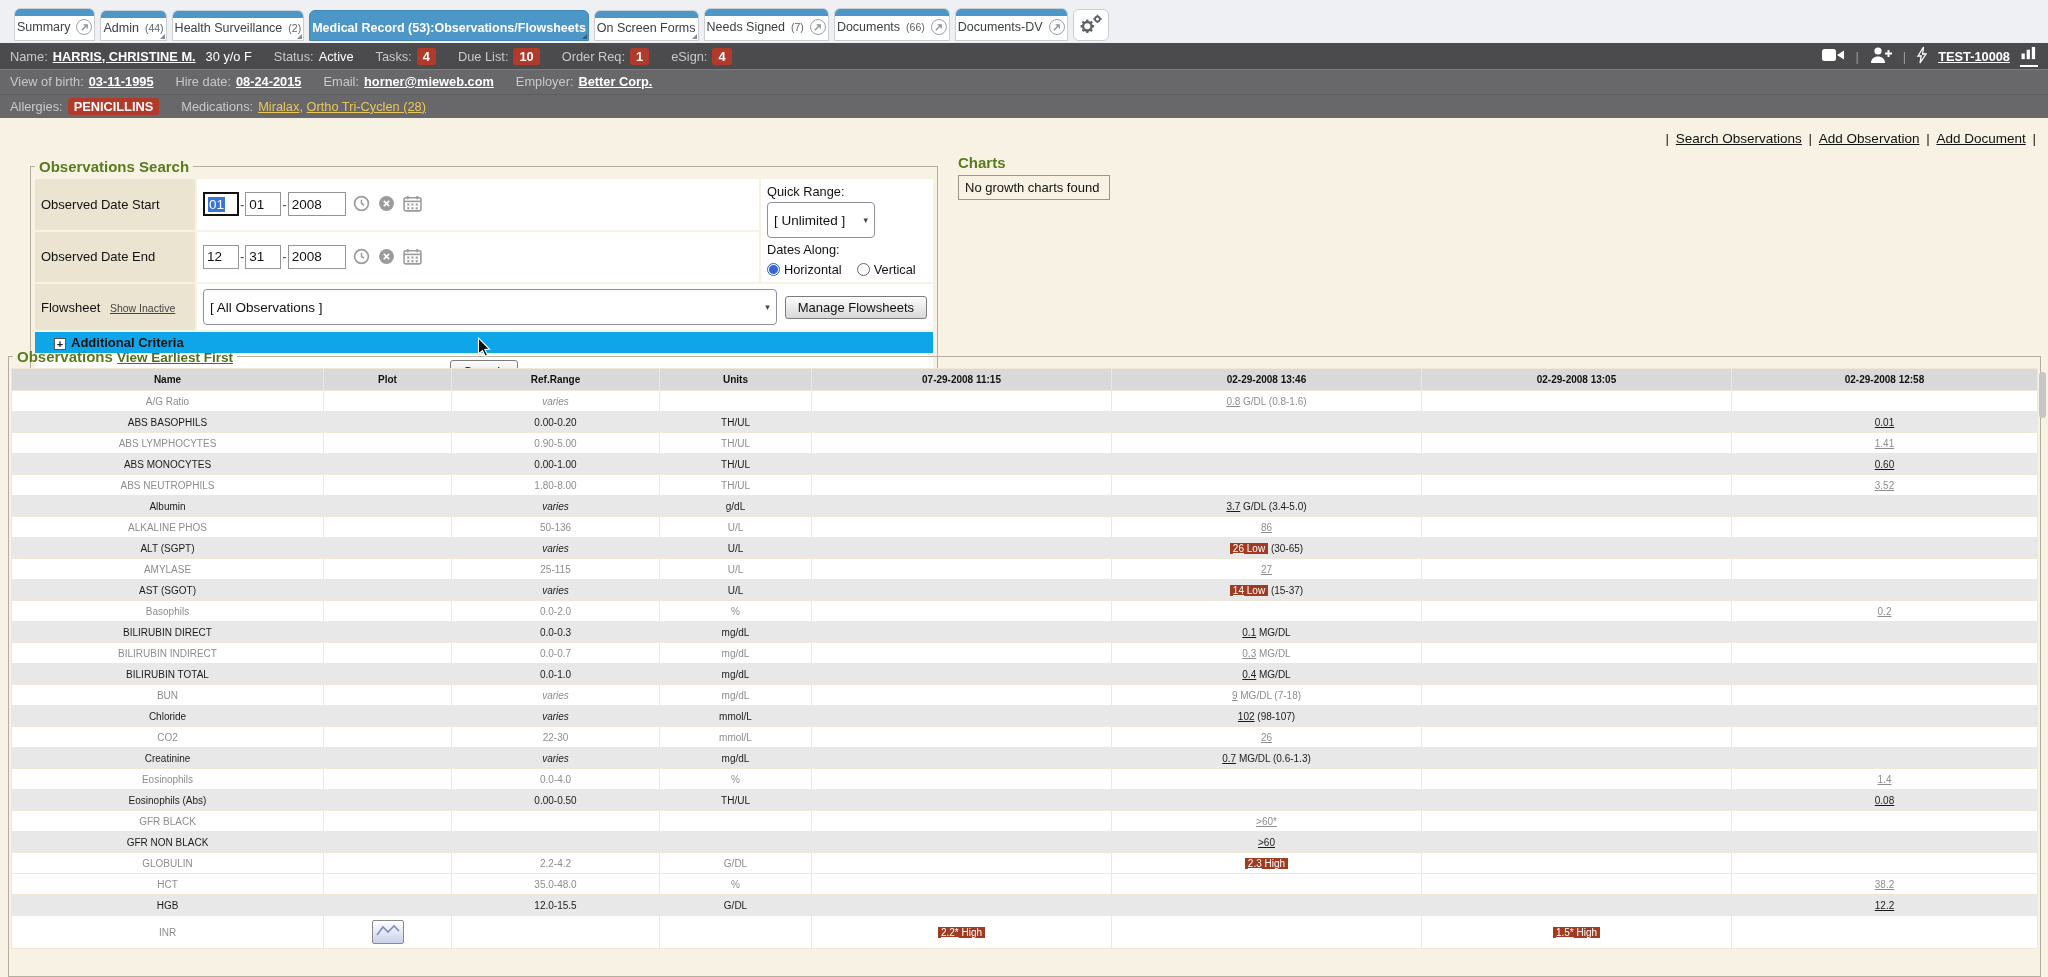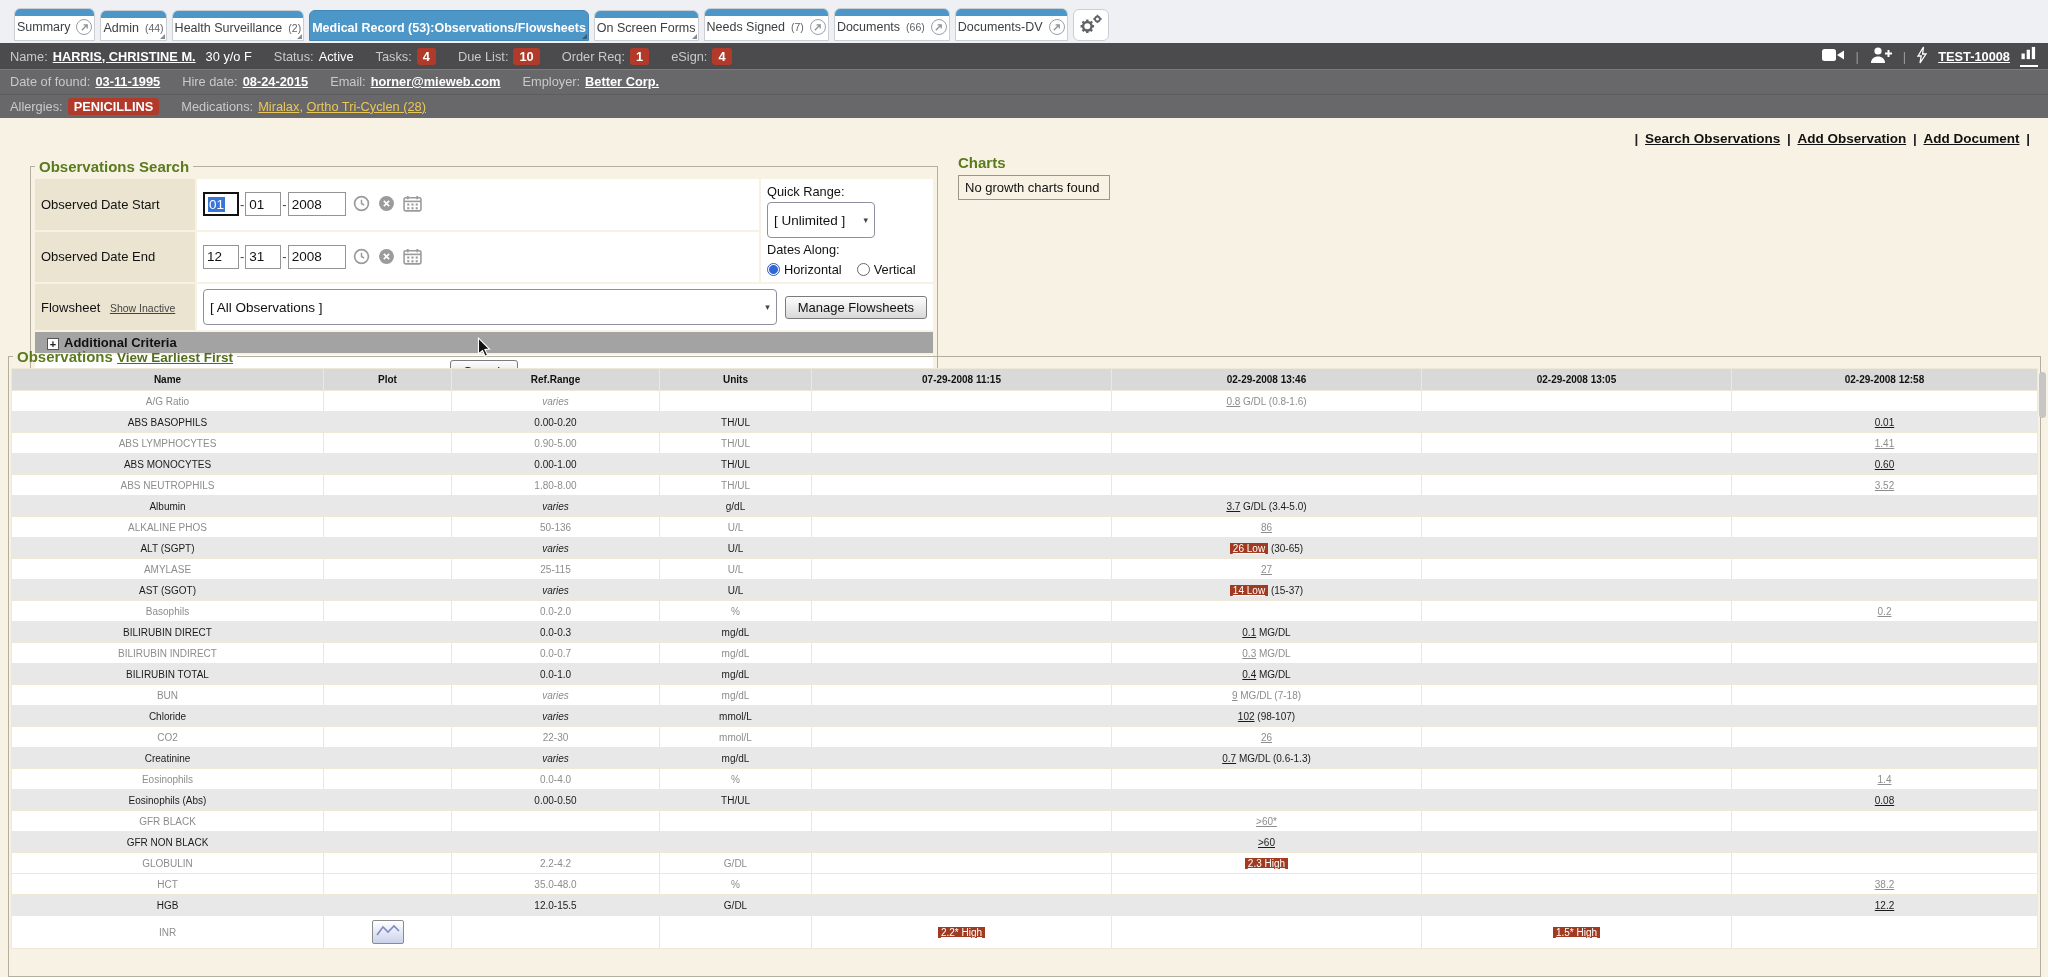--- a/index.html
+++ b/index.html
@@ -29,32 +29,32 @@
   .pbar .val { color:#fff; font-weight:bold; }
   .pbar .gap { width:22px; flex:0 0 auto; }
   .sgap { width:10px; flex:0 0 auto; }
   .redbadge { background:#b13a2a; color:#fff; font-weight:bold; padding:1px 6px; border-radius:3px; }
   .bar1 .right { margin-left:auto; display:flex; align-items:center; gap:10px; }
   .psep { color:#9b9b9d; }
   .medlink { color:#e9c758; }
   .chart-ic { border-bottom:2px solid #fff; padding-bottom:1px; cursor:pointer; }
 
   
-  .actions { position:absolute; top:131px; right:18px; font-size:13.5px; color:#222;font-weight:bold; }
+  .actions { position:absolute; top:131px; right:12px; font-size:13.5px; color:#222; }
   .actions a { color:#111; margin:0 3px; }
 
   
   fieldset { border:1px solid #b3ae9e; padding:2px; }
   legend { font-size:15px; font-weight:bold; color:#5a7a1e; padding:0 4px; margin-left:2px; white-space:nowrap; }
   .search-fs { position:absolute; left:30px; top:158px; width:908px; }
   .ftable { width:100%; border-collapse:separate; border-spacing:2px; }
   .ftable td { vertical-align:middle; }
   td.flabel { background:#ebe4d1; width:160px; padding:6px 6px; font-size:13px; color:#111;margin-left:40px; }
   td.fwhite { background:#fff; padding:5px 6px; }
-  td.fbeige { background:#a3a3a3; padding:3px 12px;margin-top:48px; }
+  td.fbeige { background:#0ea5e9; padding:3px 19px;margin-top:48px; }
   .qrcell { width:172px; vertical-align:top !important; font-size:12.8px; color:#111; padding:4px 6px; }
   .dinput { width:36px; height:24px; border:1px solid #949494; background:#fff; font-size:13.5px; padding:1px 3px; font-family:inherit; color:#111; }
   .yinput { width:58px; }
   .dinput.focusbox { border:2px solid #111; display:inline-flex; align-items:center; }
   .seltext { background:#3875d7; color:#fff; padding:0 1px; }
   .dash { color:#444; margin:0 1px; }
   .icn { display:inline-block; vertical-align:middle; margin-left:4px; cursor:pointer; }
   .selbox { display:inline-flex; align-items:center; justify-content:space-between; border:1px solid #8f8f9d; border-radius:4px; background:#fff; height:36px; padding:0 6px; font-size:13.5px; color:#111; cursor:pointer; }
   .chev { font-size:9px; color:#444; margin-left:6px; }
   .radio { display:inline-block; width:13px; height:13px; border:1px solid #666; border-radius:50%; background:#fff; vertical-align:-2px; margin-right:4px; cursor:pointer; }
@@ -75,21 +75,21 @@
   .obs-legend a { color:#4f6f1d; font-weight:bold; font-size:13.5px; }
   table.obs { width:2026px; border-collapse:collapse; table-layout:fixed; font-size:10px; margin-top:1px; }
   table.obs th, table.obs td { border:1px solid #efe8d6; text-align:center; padding:0 3px; overflow:hidden; white-space:nowrap; }
   table.obs th { background:#d9d9d9; color:#111; font-weight:bold; height:22px; }
   table.obs td { height:21px; }
   tr.lite { background:#fff; color:#8d8d8d; }
   tr.dark { background:#e8e8e8; color:#1b1b1b; }
   tr.tall td { height:33px; }
   .val { text-decoration:underline; color:inherit; cursor:pointer; }
   .varies { font-style:italic; }
-  .flag { background:#a03a20; color:#fff; padding:0 3px;text-decoration:underline; }
+  .flag { background:#a03a20; color:#fff; padding:0 3px; }
   .flag .val { color:#fff; }
   .plot-btn { width:32px; height:24px; border:1px solid #8b8b8b; border-radius:2px; background:linear-gradient(#ffffff,#c9d2ea); cursor:pointer; padding:0; }
 
   .scroll-thumb { position:absolute; right:2px; top:372px; width:7px; height:46px; background:#c6c6c6; border-radius:4px; cursor:pointer; }
   .cursor { position:absolute; left:477px; top:337px; }
 </style>
 </head>
 <body>
 
 <div class="tabbar">
@@ -223,21 +223,21 @@
     <span class="val">TEST-10008</span>
     <span class="chart-ic"><svg width="18" height="15" viewBox="0 0 18 16">
           <rect x="1" y="8" width="3.5" height="6" fill="#fff"></rect>
           <rect x="6.5" y="4" width="3.5" height="10" fill="#fff"></rect>
           <rect x="12" y="1" width="3.5" height="13" fill="#fff"></rect>
         </svg></span>
   </span>
 </div>
 
 <div class="pbar bar2">
-  <span class="lbl">Date of found:</span>
+  <span class="lbl">View of birth:</span>
   <span class="val">03-11-1995</span>
   <span class="gap"></span>
   <span class="lbl">Hire date:</span>
   <span class="val">08-24-2015</span>
   <span class="gap"></span>
   <span class="lbl">Email:</span>
   <span class="val">horner@mieweb.com</span>
   <span class="gap"></span>
   <span class="lbl">Employer:</span>
   <span class="val">Better Corp.</span>

